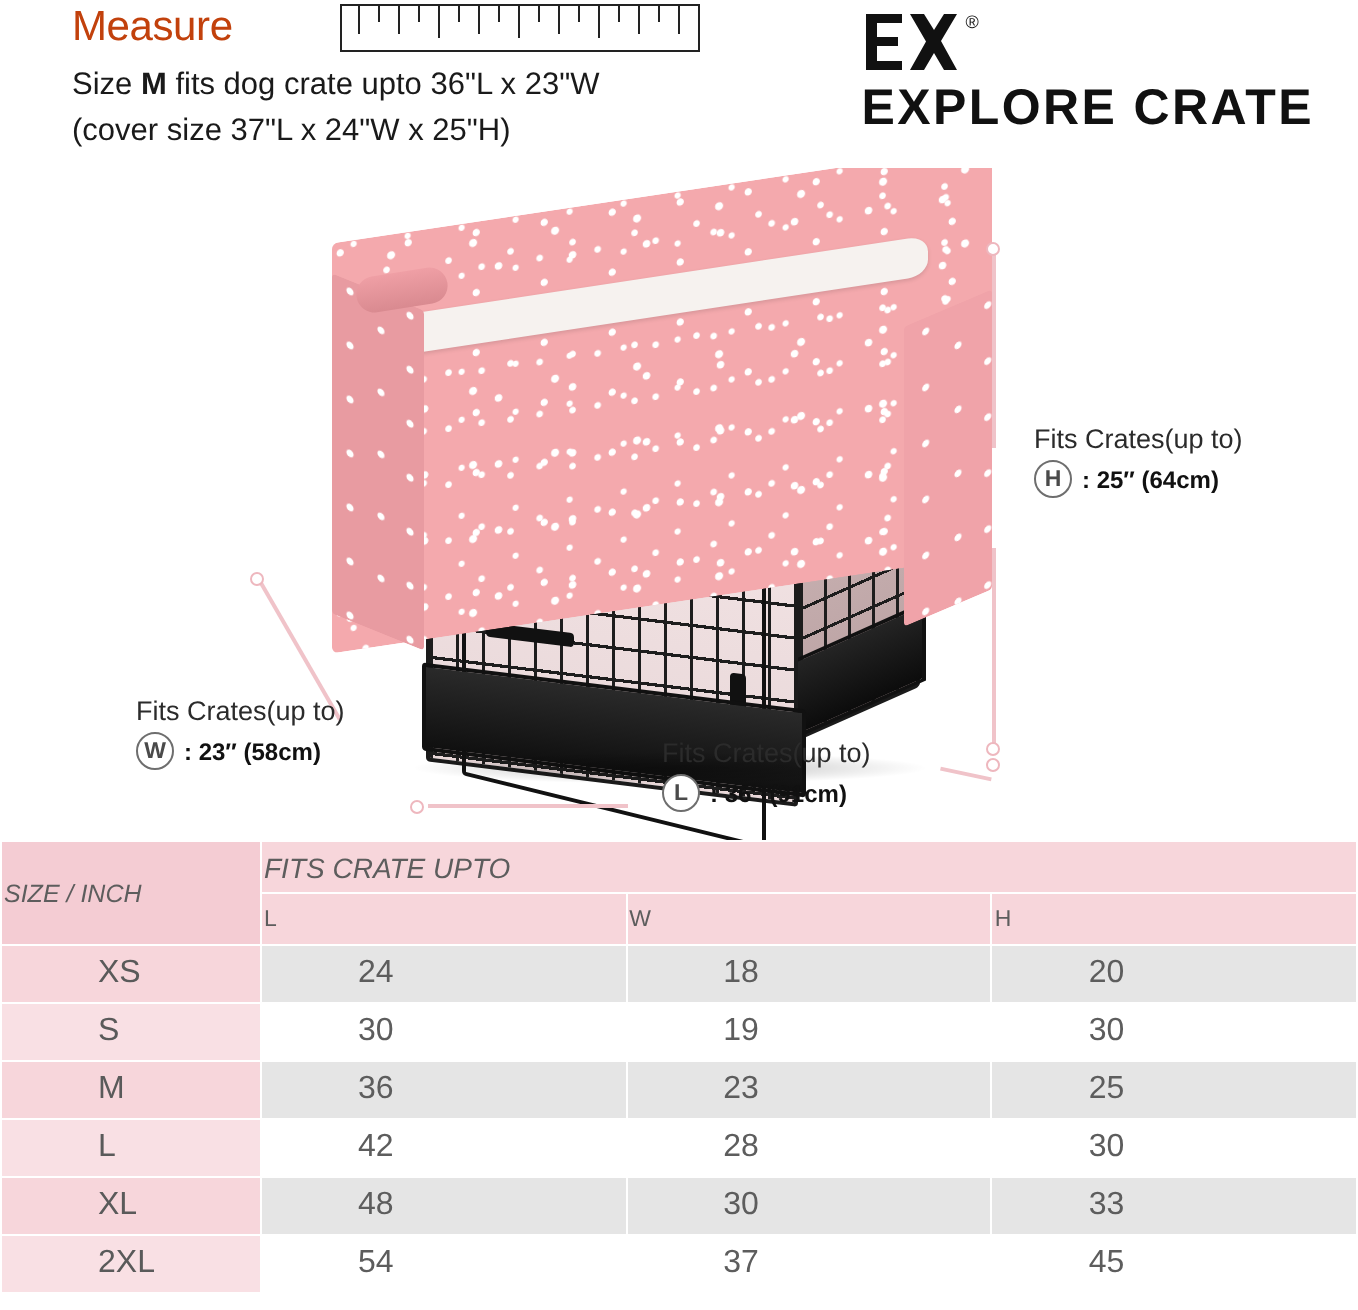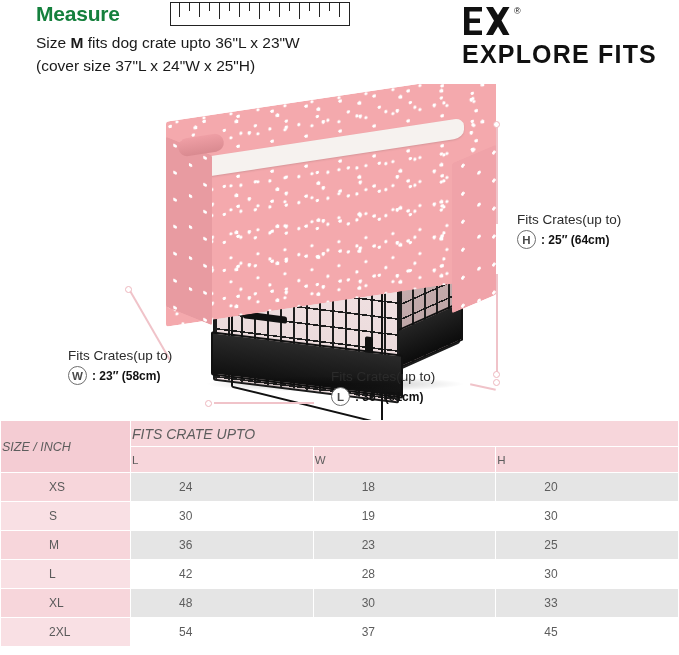--- a/index.html
+++ b/index.html
@@ -15,22 +15,22 @@
     width: 679px;
     height: 655px;
     background: #ffffff;
   }
 
   
   .measure-word {
     position: absolute;
     left: 36px; top: 2px;
     font-size: 21px;
-    font-weight: bold;
-    color: #15803d;
+    font-weight: normal;
+    color: #c2410c;
     letter-spacing: -0.2px;
   }
   .ruler {
     position: absolute;
     left: 170px; top: 2px;
     width: 180px; height: 24px;
     border: 1.5px solid #222;
     background: #fff;
     overflow: hidden;
   }
@@ -273,21 +273,21 @@
     height: 26px;
   }
   .sub-h {
     background: #f7d6db;
     font-size: 11.5px;
     color: #7a6569;
     height: 26px;
   }
   .tbl tbody td {
     height: 29px;
-    font-size: 12px;
+    font-size: 16px;
     padding-left: 48px;
   }
   .row-a td:first-child { background: #f7d6db; }
   .row-a td { background: #e5e5e5; }
   .row-b td:first-child { background: #f9e0e4; }
   .row-b td { background: #ffffff; }
   .tbl tbody td:first-child { color: #5a5a5a; }
 </style>
 </head>
 <body>
@@ -321,21 +321,21 @@
   <div class="hdr-line2">(cover size 37"L x 24"W x 25"H)</div>
 
   <div class="brand">
     <div class="brand-mark">
       <svg width="48" height="34" viewBox="0 0 48 34">
         <path d="M2 3 L20 3 L20 7.5 L7.5 7.5 L7.5 14.5 L18 14.5 L18 19 L7.5 19 L7.5 26.5 L20 26.5 L20 31 L2 31 Z" fill="#111"></path>
         <path d="M24 3 L31 3 L36 11 L41 3 L47.5 3 L39.5 16.5 L47.5 31 L41 31 L36 22.5 L31 31 L24 31 L32 16.8 Z" fill="#111"></path>
       </svg>
     </div>
     <div class="brand-reg">®</div>
-    <div class="brand-name">EXPLORE FITS</div>
+    <div class="brand-name">EXPLORE CRATE</div>
   </div>
 
   <div class="photo">
 
     <div class="crate">
       <div class="crate-side"></div>
       <div class="crate-pan2"></div>
       <div class="crate-front">
         <div class="door-frame"></div>
         <div class="latch" style="left:150px; top:80px; width:8px; height:26px;"></div>

